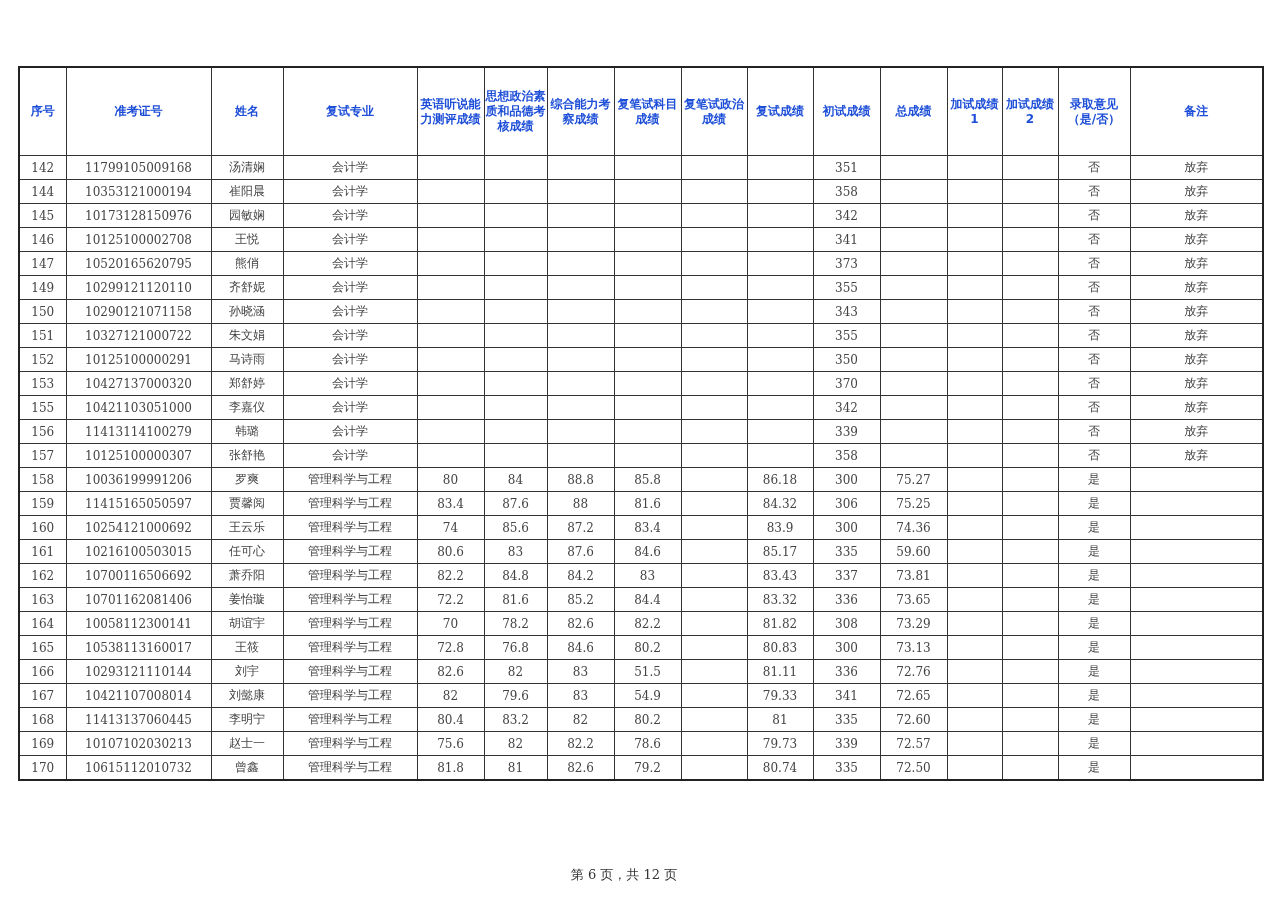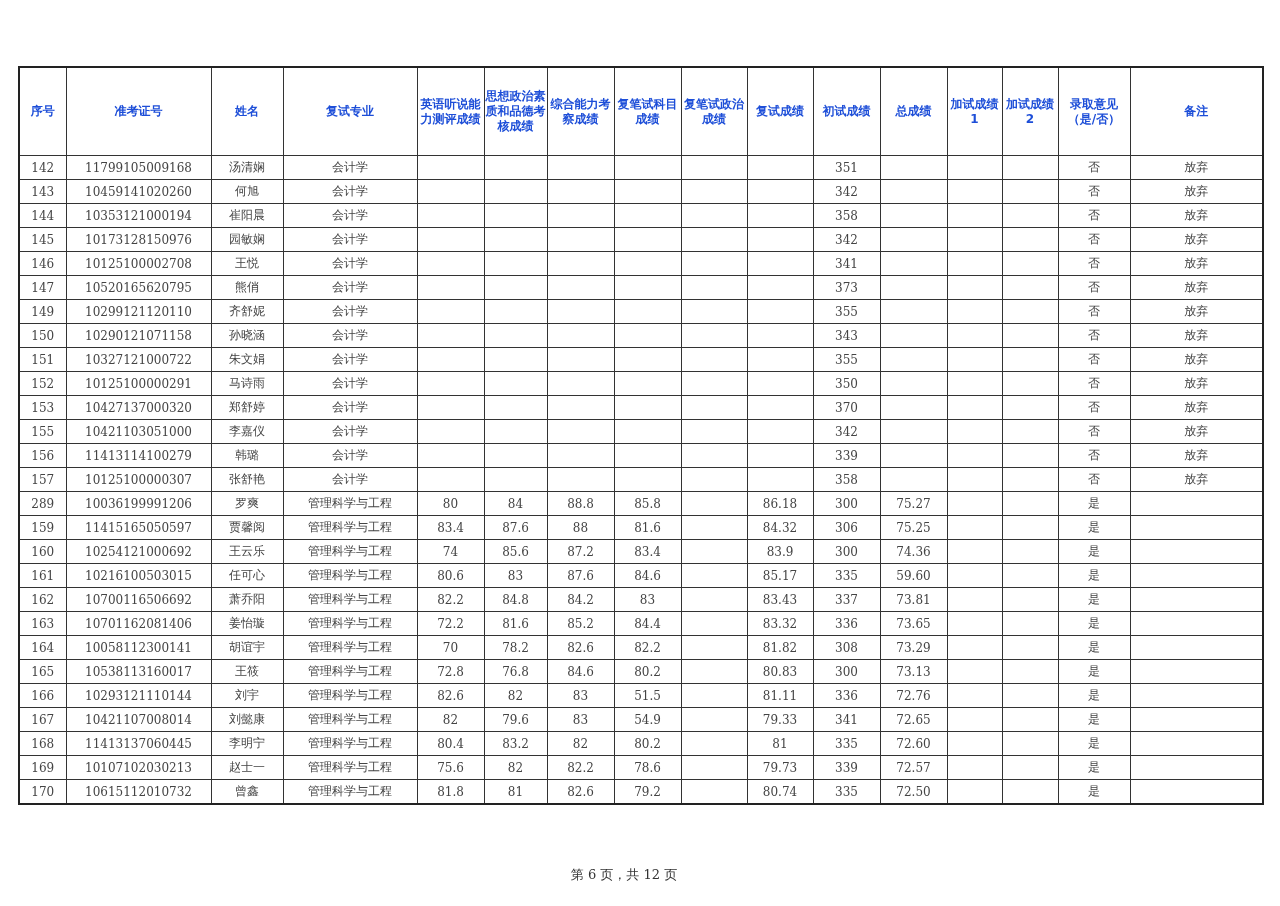--- a/index.html
+++ b/index.html
@@ -70,38 +70,20 @@
         <td></td>
         <td></td>
         <td>351</td>
         <td></td>
         <td></td>
         <td></td>
         <td>否</td>
         <td>放弃</td>
       </tr>
       <tr>
-        <td>143</td>
-        <td>10459141020260</td>
-        <td>何旭</td>
-        <td>会计学</td>
-        <td></td>
-        <td></td>
-        <td></td>
-        <td></td>
-        <td></td>
-        <td></td>
-        <td>342</td>
-        <td></td>
-        <td></td>
-        <td></td>
-        <td>否</td>
-        <td>放弃</td>
-      </tr>
-      <tr>
         <td>144</td>
         <td>10353121000194</td>
         <td>崔阳晨</td>
         <td>会计学</td>
         <td></td>
         <td></td>
         <td></td>
         <td></td>
         <td></td>
         <td></td>
@@ -304,21 +286,21 @@
         <td></td>
         <td></td>
         <td>358</td>
         <td></td>
         <td></td>
         <td></td>
         <td>否</td>
         <td>放弃</td>
       </tr>
       <tr>
-        <td>289</td>
+        <td>158</td>
         <td>10036199991206</td>
         <td>罗爽</td>
         <td>管理科学与工程</td>
         <td>80</td>
         <td>84</td>
         <td>88.8</td>
         <td>85.8</td>
         <td></td>
         <td>86.18</td>
         <td>300</td>

